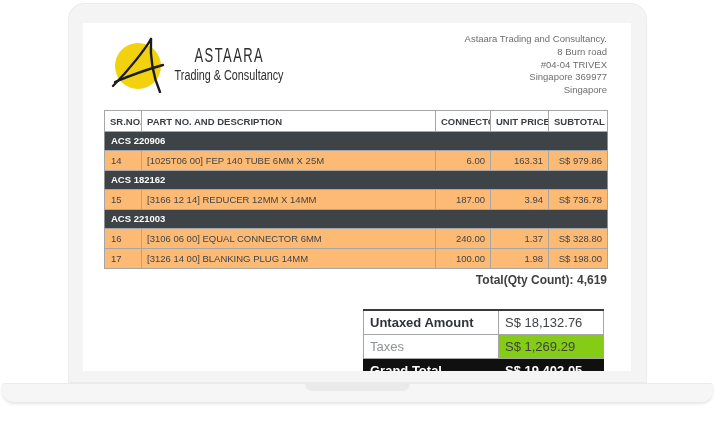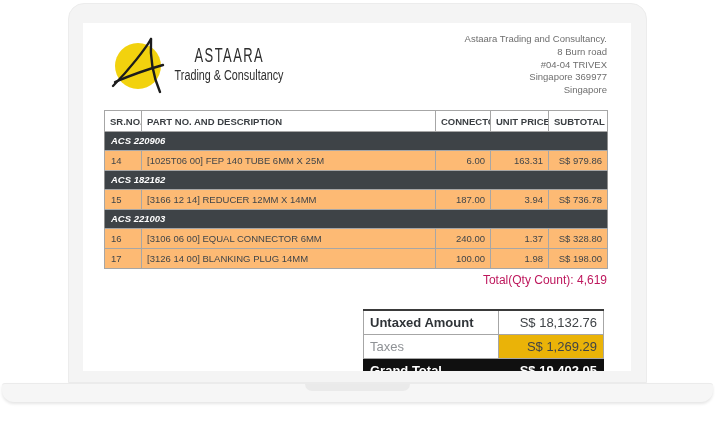--- a/index.html
+++ b/index.html
@@ -55,42 +55,42 @@
     border:1px solid #a6a6a6; overflow:hidden; white-space:nowrap;
   }
   .items-table th{
     font-weight:bold; color:#3a3e42; text-align:left;
     padding:5px 5px 4px 5px; background:#fff;
   }
   .c-sr{ width:37px; }  .c-desc{ width:294px; }
   .c-qty{ width:55px; } .c-unit{ width:58px; } .c-sub{ width:59px; }
   tr.group td{
     background:var(--group-row,#3e4347); color:#ffffff; font-weight:bold;
-    padding:3px 6px 4px 6px; border-left:1px solid #8f8f8f; border-right:1px solid #8f8f8f;font-style:italic;
+    padding:3px 6px 4px 6px; border-left:1px solid #8f8f8f; border-right:1px solid #8f8f8f;
   }
   tr.item td{ padding:4px 5px; color:#404549; background:#fdba74; }
   tr.item td.num{ text-align:right; }
   tr.item td:first-child{ padding-left:6px; }
 
   
   .qty-total{
     position:absolute; right:24px; top:250px;
-    font-size:12px; font-weight:normal; color:#be185d;
+    font-size:12px; font-weight:bold; color:#404040;
   }
   .summary-table{
     position:absolute; left:280px; top:286px; width:240px;
     font-size:13px; border:1px solid #8f8f8f; border-top:2px solid #3a3a3a;padding-left:40px;
   }
   .summary-table td{ border:1px solid #a6a6a6; padding:4px 6px; white-space:nowrap; }
   .s-label{ width:135px; }
-  .s-value{ width:105px; text-align:right; }
+  .s-value{ width:105px; text-align:left; }
   tr.sum-untaxed .s-label{ font-weight:bold; color:#2f3337; }
   tr.sum-untaxed .s-value{ color:#3f4347; }
   tr.sum-taxes .s-label{ color:#8f9296; }
-  tr.sum-taxes .s-value{ background:#eab308; color:#3f4347; }
+  tr.sum-taxes .s-value{ background:#84cc16; color:#3f4347; }
   tr.sum-grand td{
     background:var(--grand-bg,#101010); color:#ffffff; font-weight:bold;
     border-color:#101010;
     margin-left:28px;
   }
 </style>
 </head>
 <body>
 
 <div class="laptop-screen">

